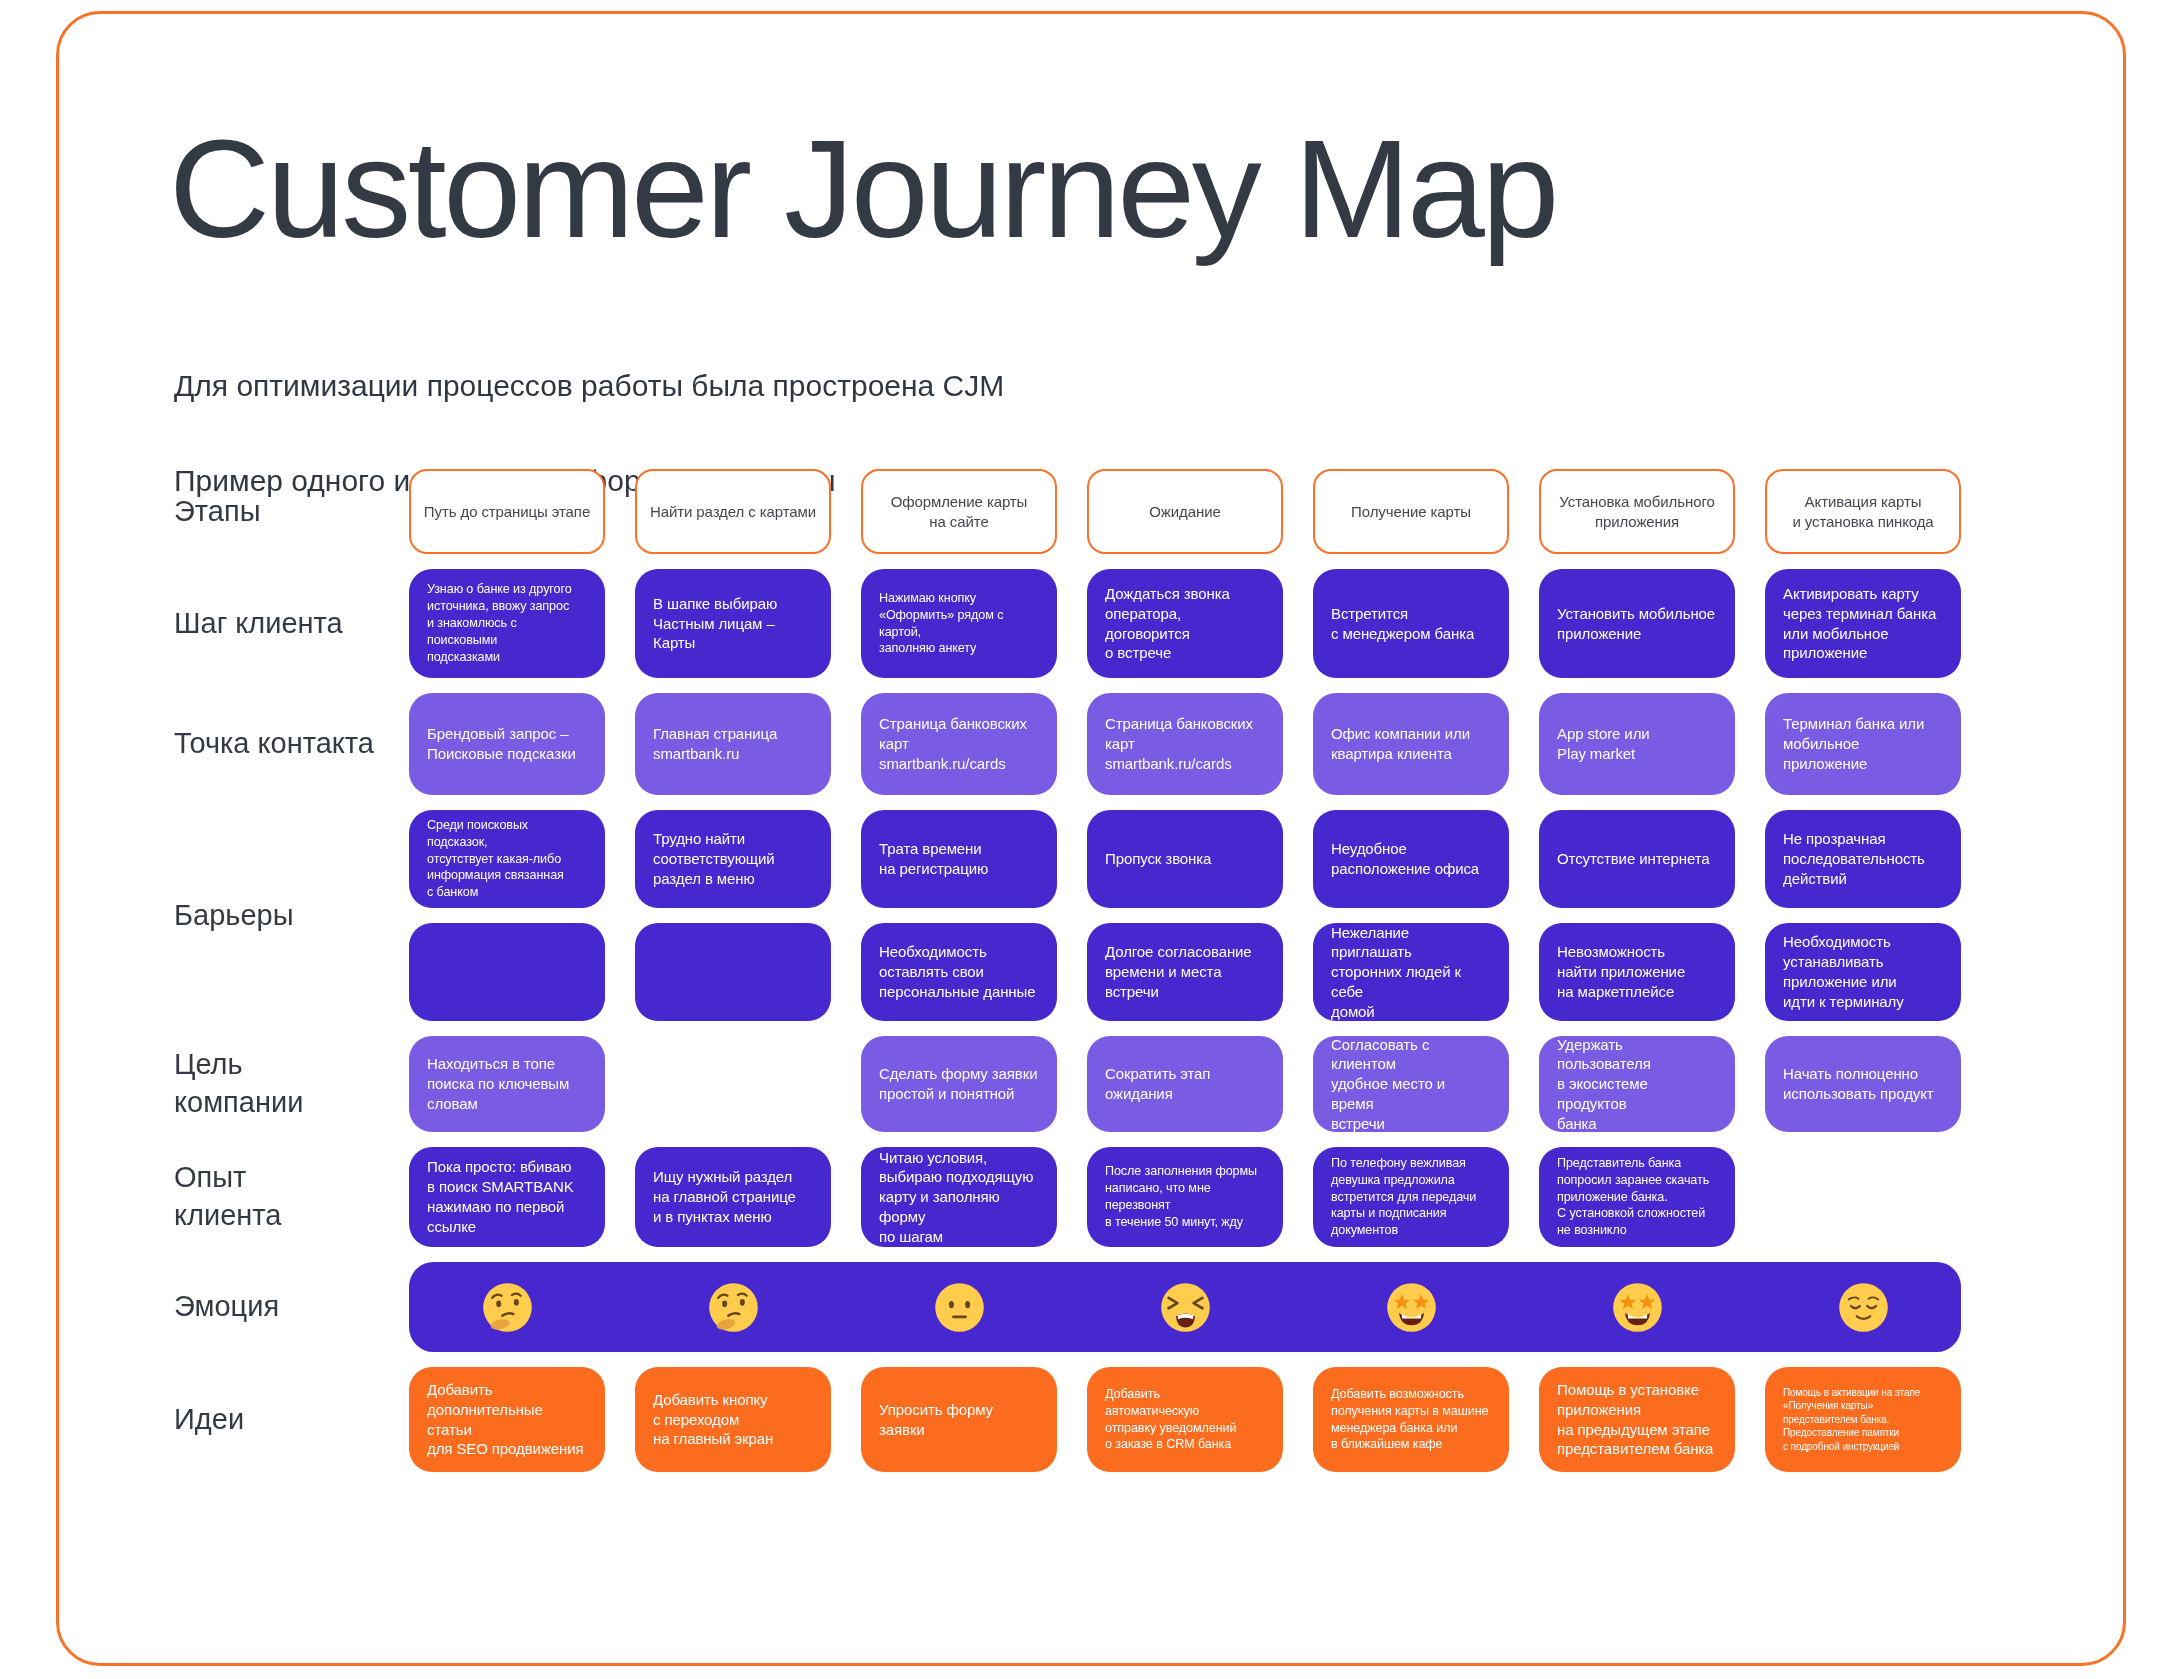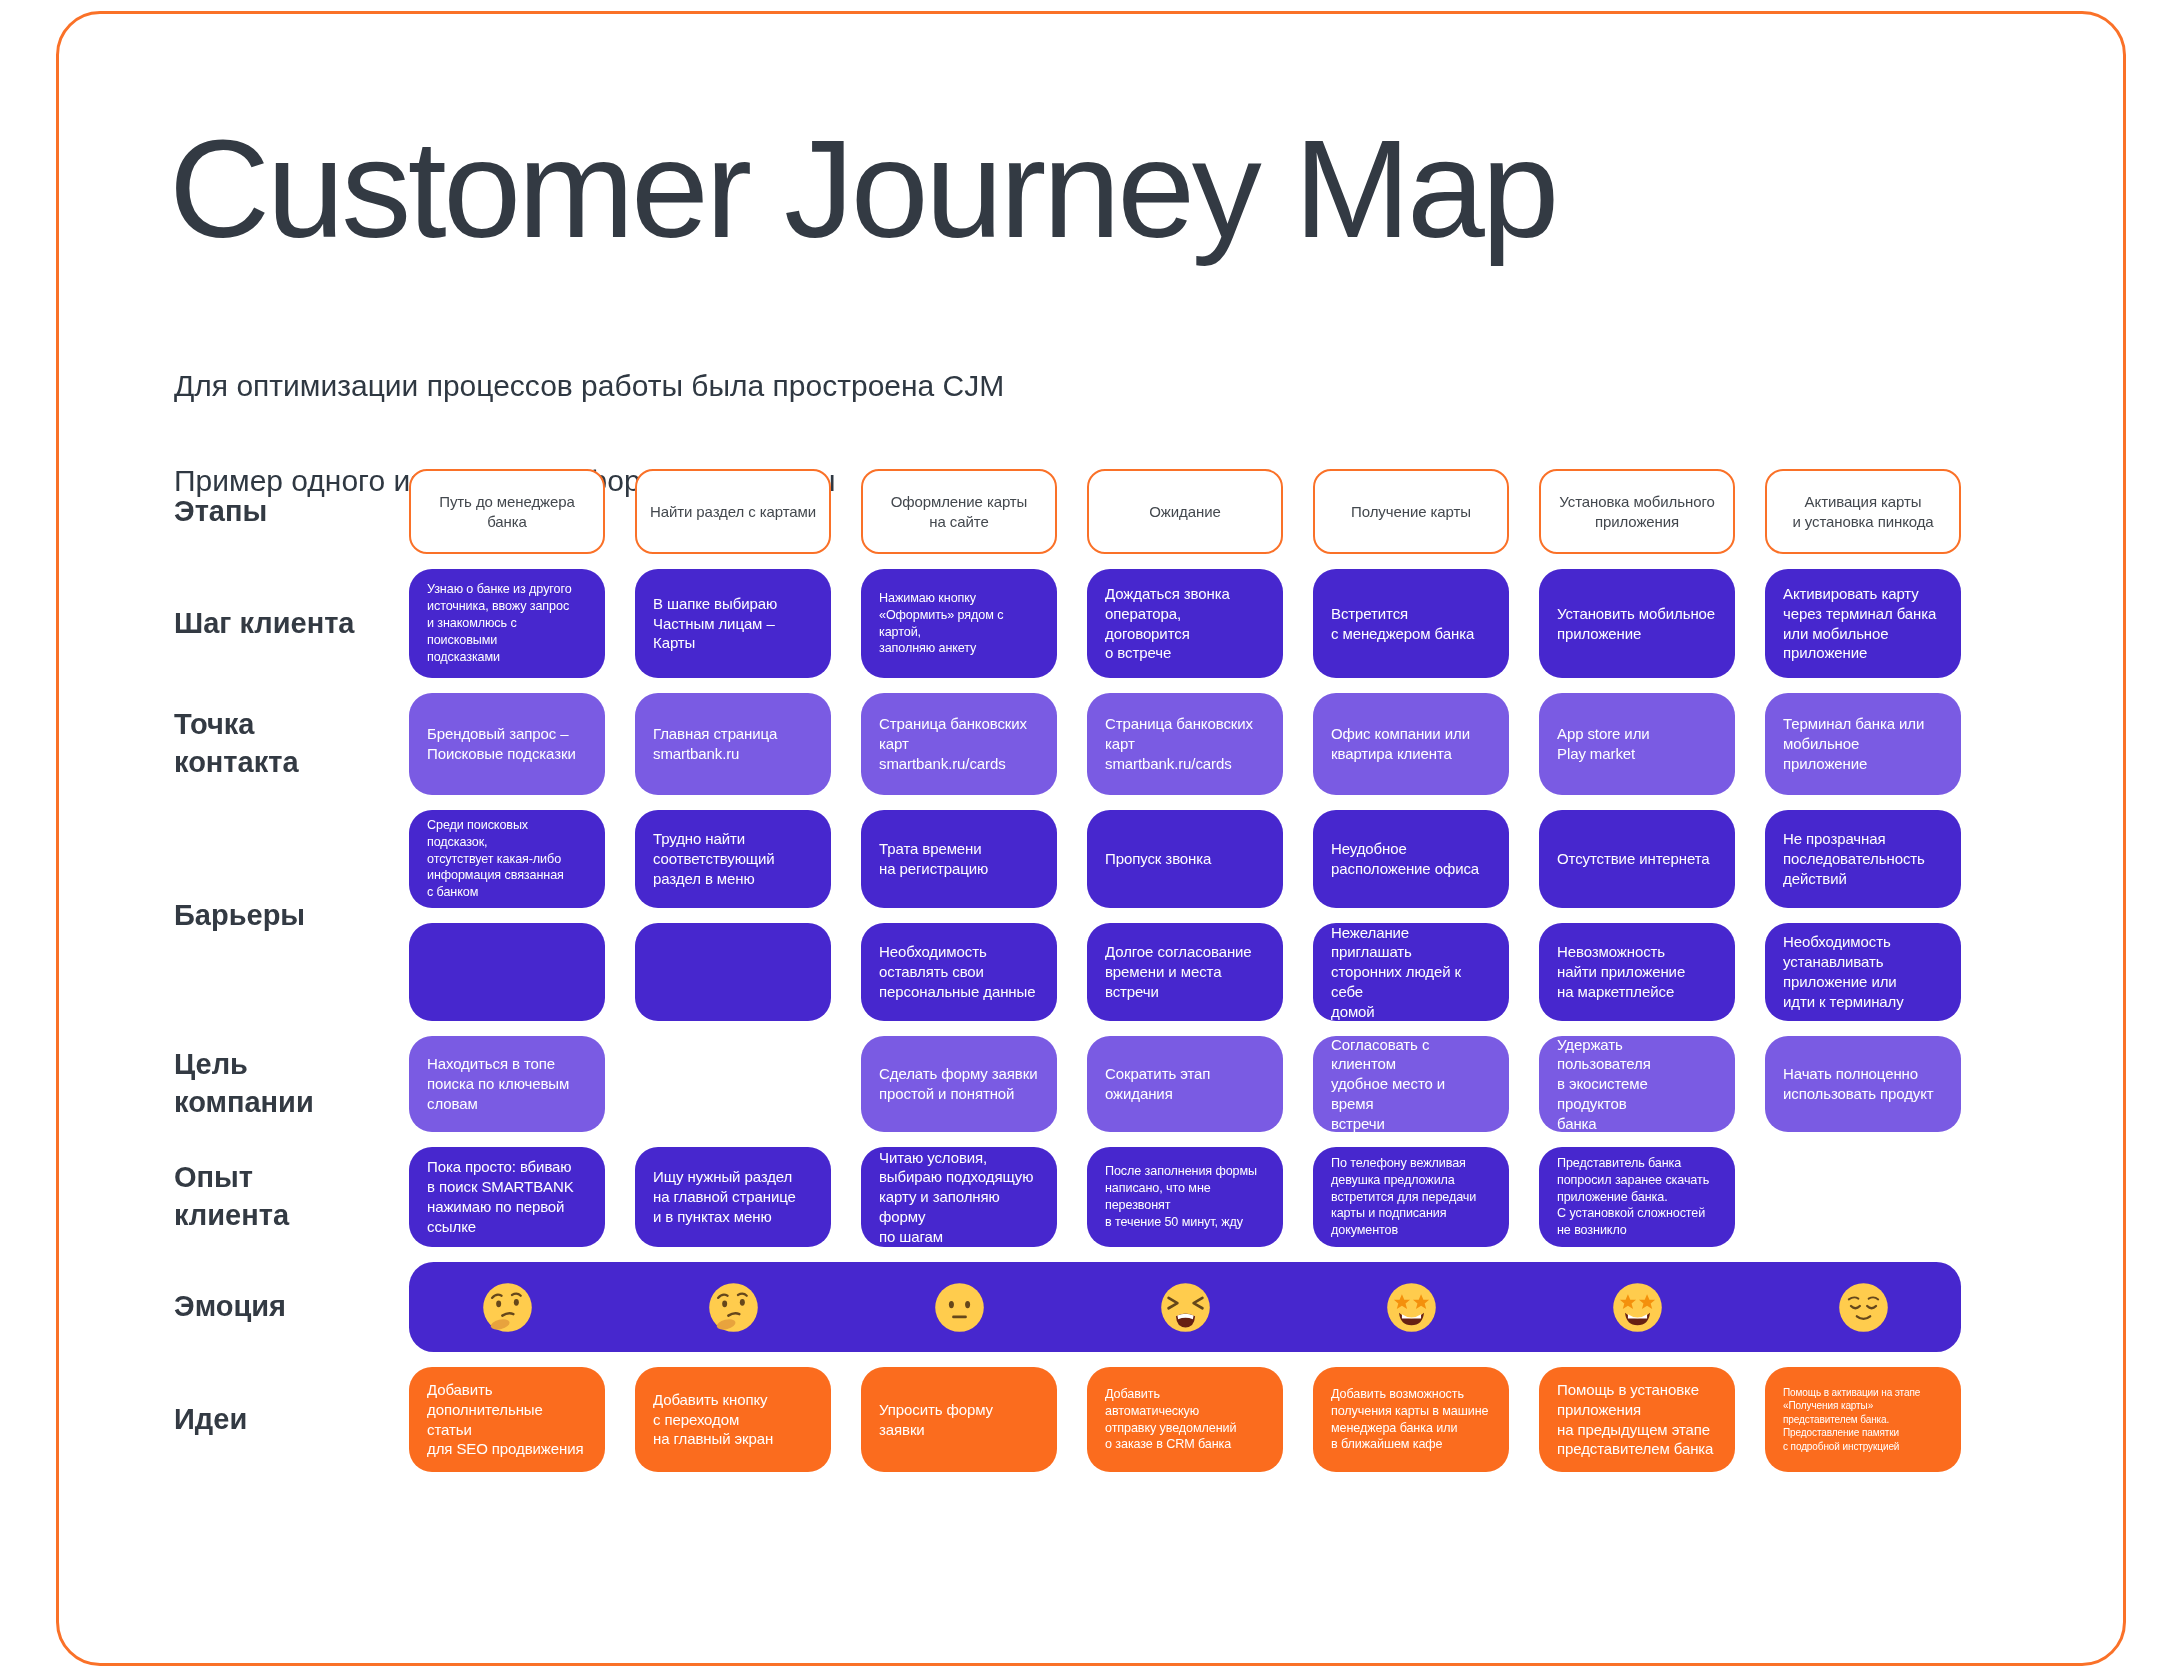--- a/index.html
+++ b/index.html
@@ -45,21 +45,20 @@
     column-gap: 30px;
     row-gap: 15px;
   }
   .row-label {
     font-size: 29px;
     color: #333A43;
     align-self: center;
     line-height: 1.3;
     white-space: pre-line;
     grid-column: 1;
-    font-weight: bold;
   }
   .cell {
     border-radius: 23px;
     display: flex;
     align-items: center;
     padding: 0 18px;
     font-size: 15px;
     line-height: 1.32;
     letter-spacing: -0.1px;
     color: #ffffff;
@@ -150,21 +149,21 @@
   <div class="row-label" style="grid-row:1">Этапы</div>
   <div class="row-label" style="grid-row:2">Шаг клиента</div>
   <div class="row-label" style="grid-row:3">Точка контакта</div>
   <div class="row-label" style="grid-row:4 / span 2">Барьеры</div>
   <div class="row-label" style="grid-row:6">Цель компании</div>
   <div class="row-label" style="grid-row:7">Опыт
 клиента</div>
   <div class="row-label" style="grid-row:8">Эмоция</div>
   <div class="row-label" style="grid-row:9">Идеи</div>
 
-  <div class="cell stage" style="grid-area:1/2">Путь до менеджера банка</div>
+  <div class="cell stage" style="grid-area:1/2">Путь до страницы этапе</div>
   <div class="cell stage" style="grid-area:1/3">Найти раздел с картами</div>
   <div class="cell stage" style="grid-area:1/4">Оформление карты
 на сайте</div>
   <div class="cell stage" style="grid-area:1/5">Ожидание</div>
   <div class="cell stage" style="grid-area:1/6">Получение карты</div>
   <div class="cell stage" style="grid-area:1/7">Установка мобильного
 приложения</div>
   <div class="cell stage" style="grid-area:1/8">Активация карты
 и установка пинкода</div>
 

